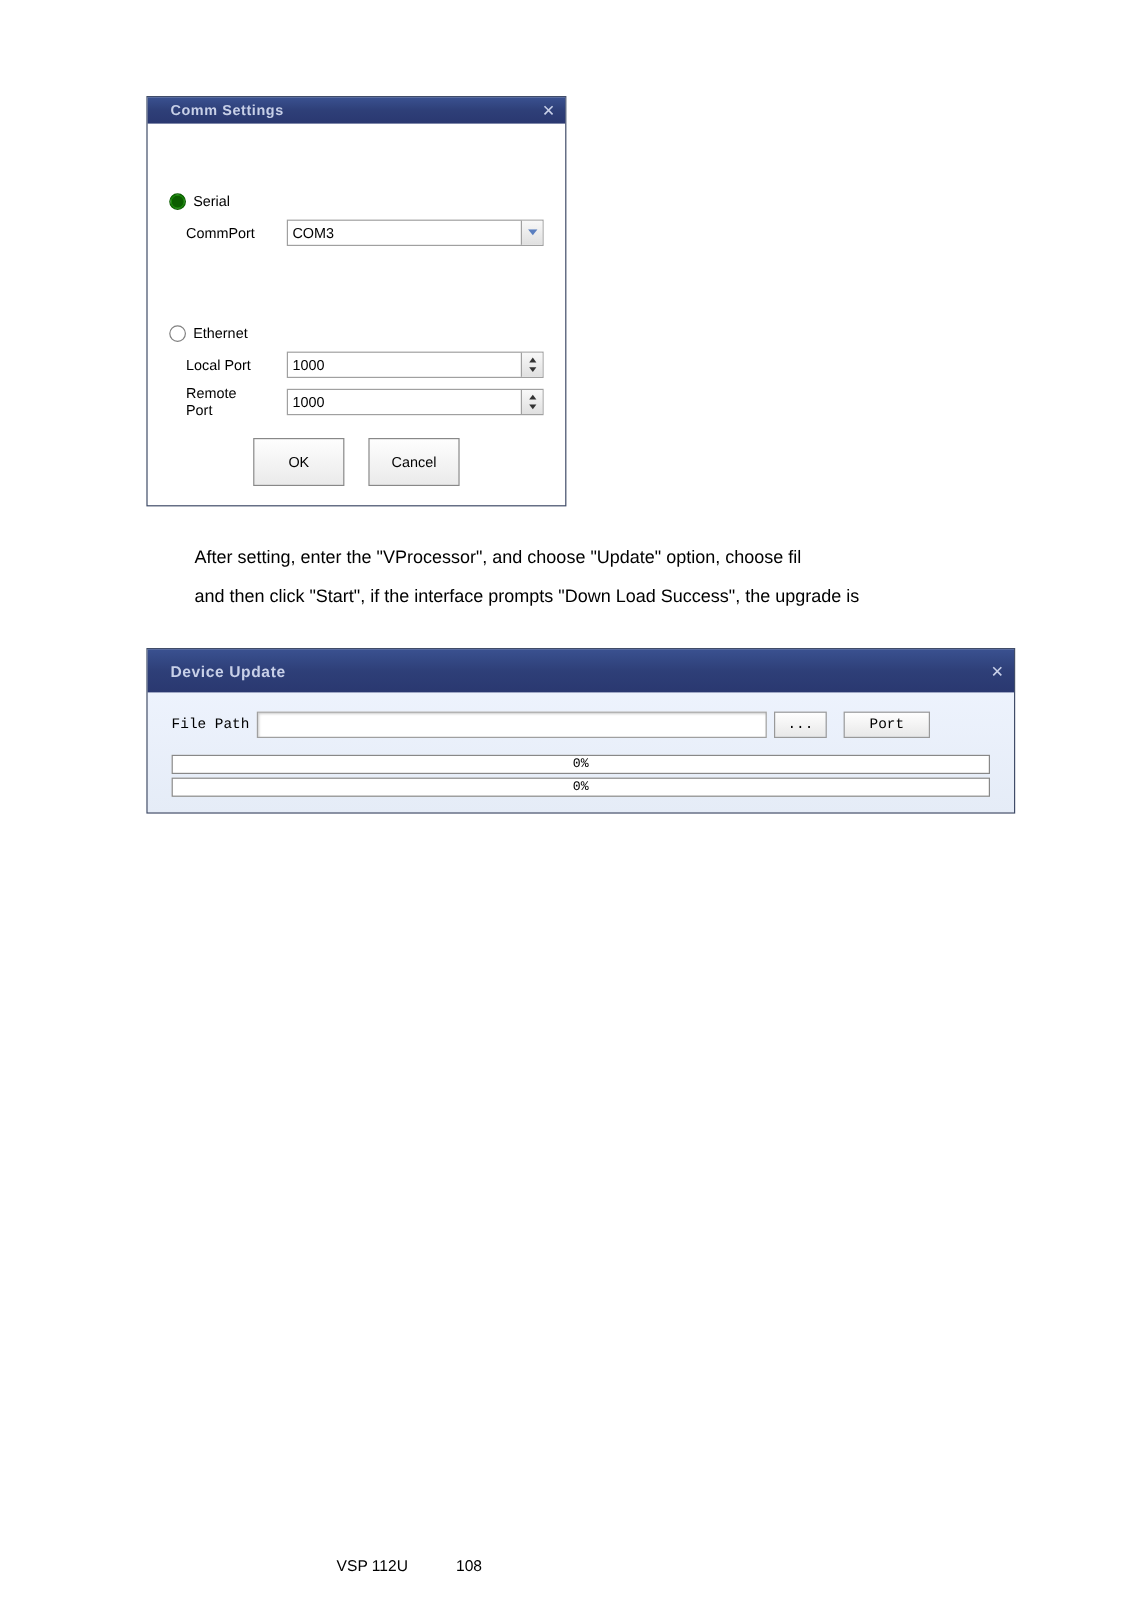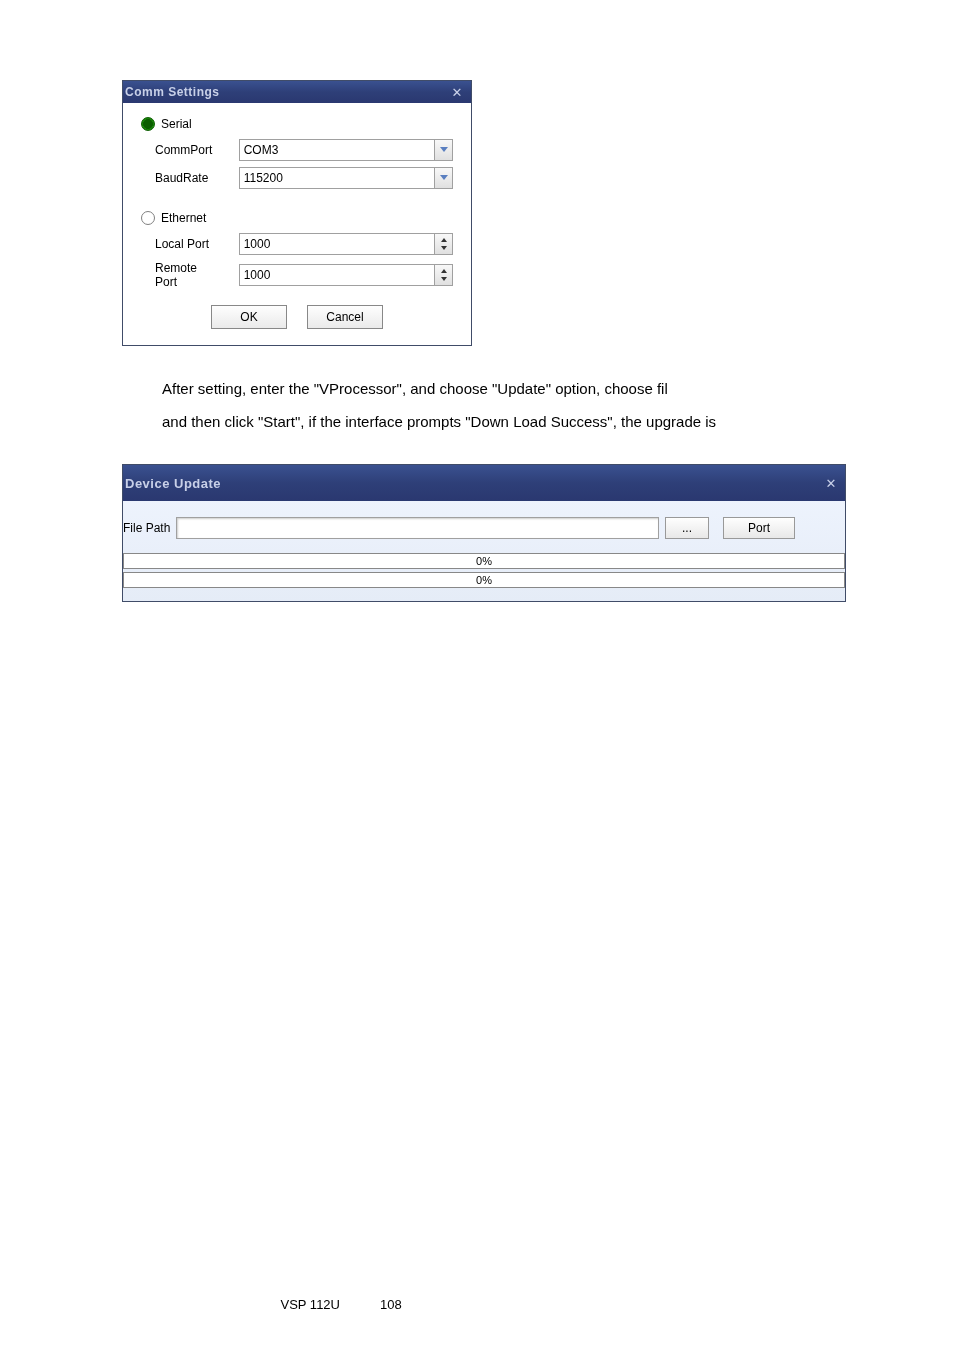--- a/index.html
+++ b/index.html
@@ -20,21 +20,21 @@
     
     .comm-dialog {
       width: 350px;
       border: 1px solid #404c68;
       background: #fff;
     }
     .titlebar {
       background: linear-gradient(to right, #2a3a7a, #4c5ea0, #2a3a7a);
       background: linear-gradient(180deg, #3a5190 0%, #2e3f78 50%, #2a3870 100%);
       color: #c8d0e8;
-      padding: 3px 8px 3px 2px;
+      padding: 3px 8px 3px 19px;
       display: flex;
       justify-content: space-between;
       align-items: center;
       height: 22px;
       font-size: 12px;
       font-weight: bold;
       letter-spacing: 0.5px;
     }
     .titlebar .close-x {
       color: #c8d0e8;
@@ -43,20 +43,21 @@
     }
     .comm-body {
       padding: 14px 18px 12px 18px;
       font-size: 12px;
     }
     .radio-row {
       display: flex;
       align-items: center;
       gap: 6px;
       margin-bottom: 8px;
+      margin-top: 44px;
     }
     .radio-circle {
       width: 14px;
       height: 14px;
       border-radius: 50%;
       border: 1px solid #808080;
       display: inline-flex;
       align-items: center;
       justify-content: center;
       background: #fff;
@@ -120,21 +121,21 @@
     }
     .btn-row {
       display: flex;
       justify-content: center;
       gap: 20px;
       padding: 10px 0 4px;
       margin-top: 6px;
     }
     .dlg-btn {
       width: 76px;
-      height: 24px;
+      height: 40px;
       border: 1px solid #888;
       background: linear-gradient(#fefefe, #eaeaea);
       font-size: 12px;
       display: flex;
       align-items: center;
       justify-content: center;
     }
     .section-gap { height: 16px; }
 
     
@@ -154,21 +155,22 @@
       border: 1px solid #404c68;
       background: linear-gradient(#f0f5ff 0%, #e5ecf7 100%);
     }
     .update-dialog .titlebar {
       background: linear-gradient(180deg, #3a5190 0%, #2e3f78 50%, #2a3870 100%);
       color: #c8d0e8;
       height: 36px;
       font-size: 13px;
     }
     .update-body {
-      padding: 16px 0 12px;
+      padding: 16px 20px 12px;
+      font-family: Liberation Mono, monospace;
     }
     .filepath-row {
       display: flex;
       align-items: center;
       gap: 6px;
       margin-bottom: 14px;
     }
     .filepath-label { font-size: 12px; }
     .filepath-input {
       border: 1px solid #a0a0a0;
@@ -247,31 +249,20 @@
         <div class="input-wrap">
           <span class="input-value">COM3</span>
           <span class="dropdown-btn">
             <svg width="8" height="6">
                 <polygon points="0,0 8,0 4,5" fill="#5a7fc0"></polygon>
               </svg>
           </span>
         </div>
       </div>
 
-      <div class="form-row">
-        <span class="form-label">BaudRate</span>
-        <div class="input-wrap">
-          <span class="input-value">115200</span>
-          <span class="dropdown-btn">
-            <svg width="8" height="6">
-                <polygon points="0,0 8,0 4,5" fill="#5a7fc0"></polygon>
-              </svg>
-          </span>
-        </div>
-      </div>
 
       <div class="section-gap"></div>
 
       <div class="radio-row">
         <span class="radio-circle"></span>
         <span>Ethernet</span>
       </div>
 
       <div class="form-row">
         <span class="form-label">Local Port</span>

